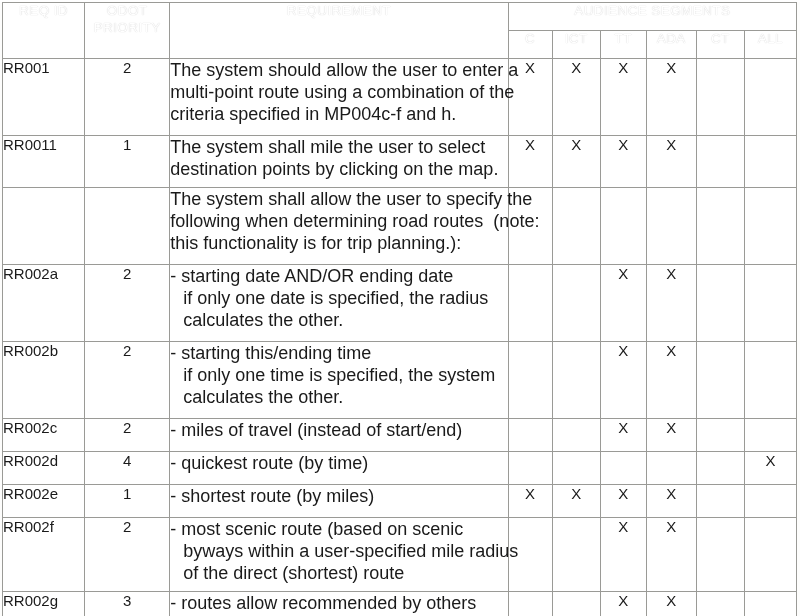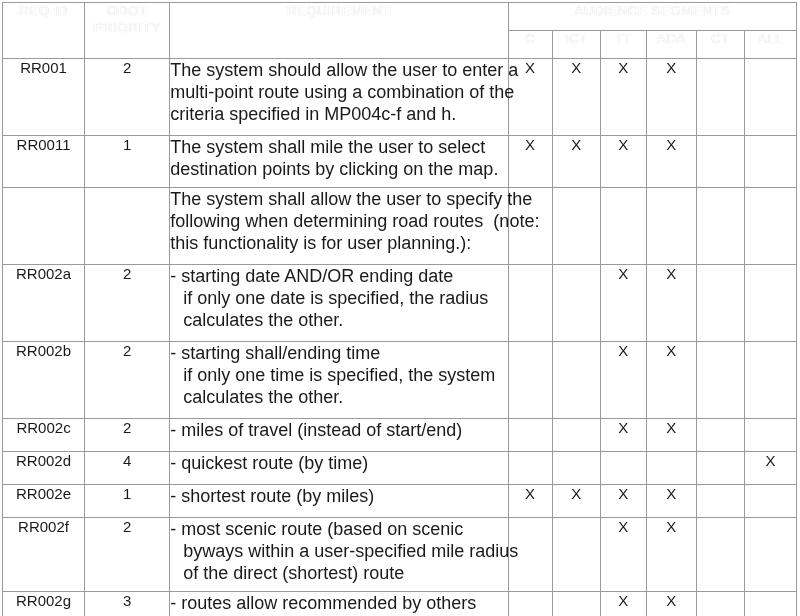--- a/index.html
+++ b/index.html
@@ -55,21 +55,20 @@
   thead th.h-reqid   { height: 55px; }
   thead th.h-odot    { height: 55px; line-height: 1.25; }
   thead th.h-req     { height: 55px; }
   thead th.h-aud     { height: 27px; }
   thead th.h-seg     { height: 27px; font-size: 13.5px; }
 
   .hdr-two-line { display: block; }
 
   
   td.c-reqid {
-    text-align: center;
     font-size: 15px;
     padding: 9px 2px 0 2px;
     white-space: nowrap;
   }
   td.c-odot {
     text-align: center;
     font-size: 15px;
     padding: 9px 2px 0 2px;
   }
   td.c-req {
@@ -174,21 +173,21 @@
           <td class="c-seg"><span class="x-mark">X</span></td>
           <td class="c-seg"></td>
           <td class="c-seg"></td>
         </tr>
         <tr class="h-3line">
           <td class="c-reqid"></td>
           <td class="c-odot"></td>
           <td class="c-req">
             <span class="req-line">The system shall allow the user to specify the</span>
             <span class="req-line">following when determining road routes  (note:</span>
-            <span class="req-line">this functionality is for user planning.):</span>
+            <span class="req-line">this functionality is for trip planning.):</span>
           </td>
           <td class="c-seg"></td>
           <td class="c-seg"></td>
           <td class="c-seg"></td>
           <td class="c-seg"></td>
           <td class="c-seg"></td>
           <td class="c-seg"></td>
         </tr>
         <tr class="h-3line">
           <td class="c-reqid">RR002a</td>
@@ -202,21 +201,21 @@
           <td class="c-seg"></td>
           <td class="c-seg"><span class="x-mark">X</span></td>
           <td class="c-seg"><span class="x-mark">X</span></td>
           <td class="c-seg"></td>
           <td class="c-seg"></td>
         </tr>
         <tr class="h-3line">
           <td class="c-reqid">RR002b</td>
           <td class="c-odot">2</td>
           <td class="c-req">
-            <span class="req-line">- starting shall/ending time</span>
+            <span class="req-line">- starting this/ending time</span>
             <span class="req-line indent">if only one time is specified, the system</span>
             <span class="req-line indent">calculates the other.</span>
           </td>
           <td class="c-seg"></td>
           <td class="c-seg"></td>
           <td class="c-seg"><span class="x-mark">X</span></td>
           <td class="c-seg"><span class="x-mark">X</span></td>
           <td class="c-seg"></td>
           <td class="c-seg"></td>
         </tr>

